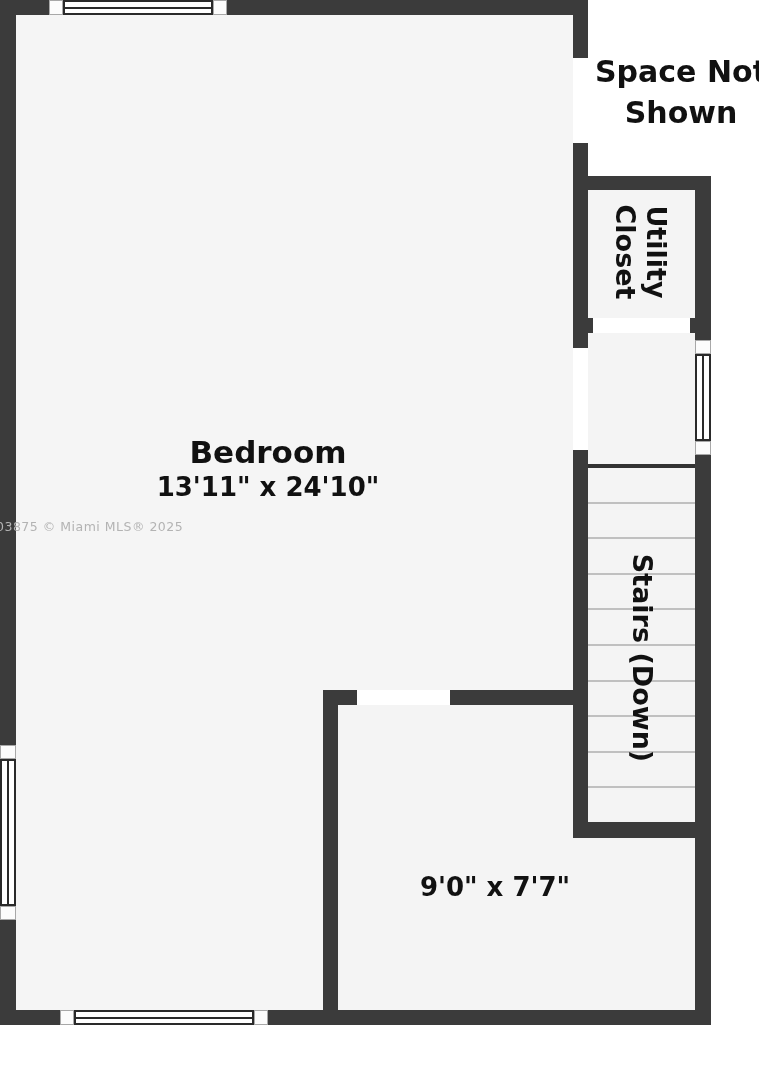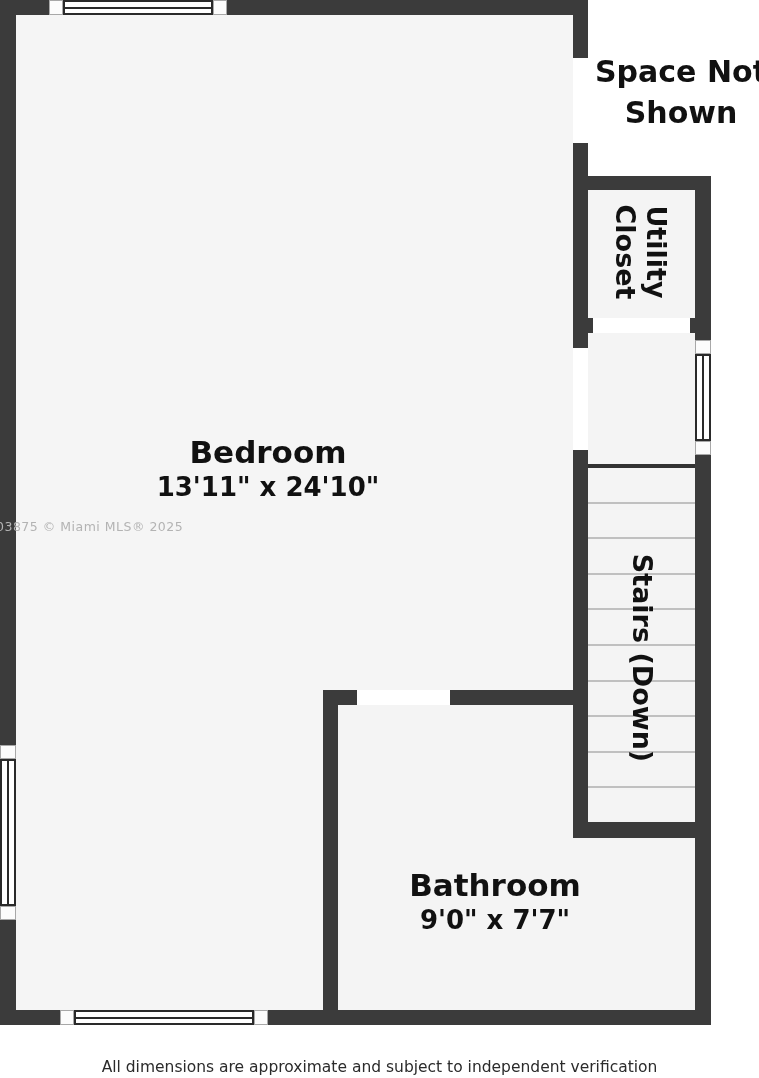--- a/index.html
+++ b/index.html
@@ -113,21 +113,19 @@
   <div class="vlabel" style="left:641px;top:252px;width:112px;">Utility Closet</div>
 
   <div class="vlabel nowrap" style="left:642px;top:658px;">Stairs (Down)</div>
 
   <div class="room-label" style="left:268px;top:455px;width:320px;">
     <div class="nm">Bedroom</div>
     <div class="dm">13'11" x 24'10"</div>
   </div>
 
   <div class="room-label" style="left:495px;top:888px;width:300px;">
-    <div class="nm">Bathroom</div>
     <div class="dm">9'0" x 7'7"</div>
   </div>
 
   <div class="watermark">03875 © Miami MLS® 2025</div>
 
-  <div class="footer">All dimensions are approximate and subject to independent verification</div>
 
 </div>
 
 </body></html>

